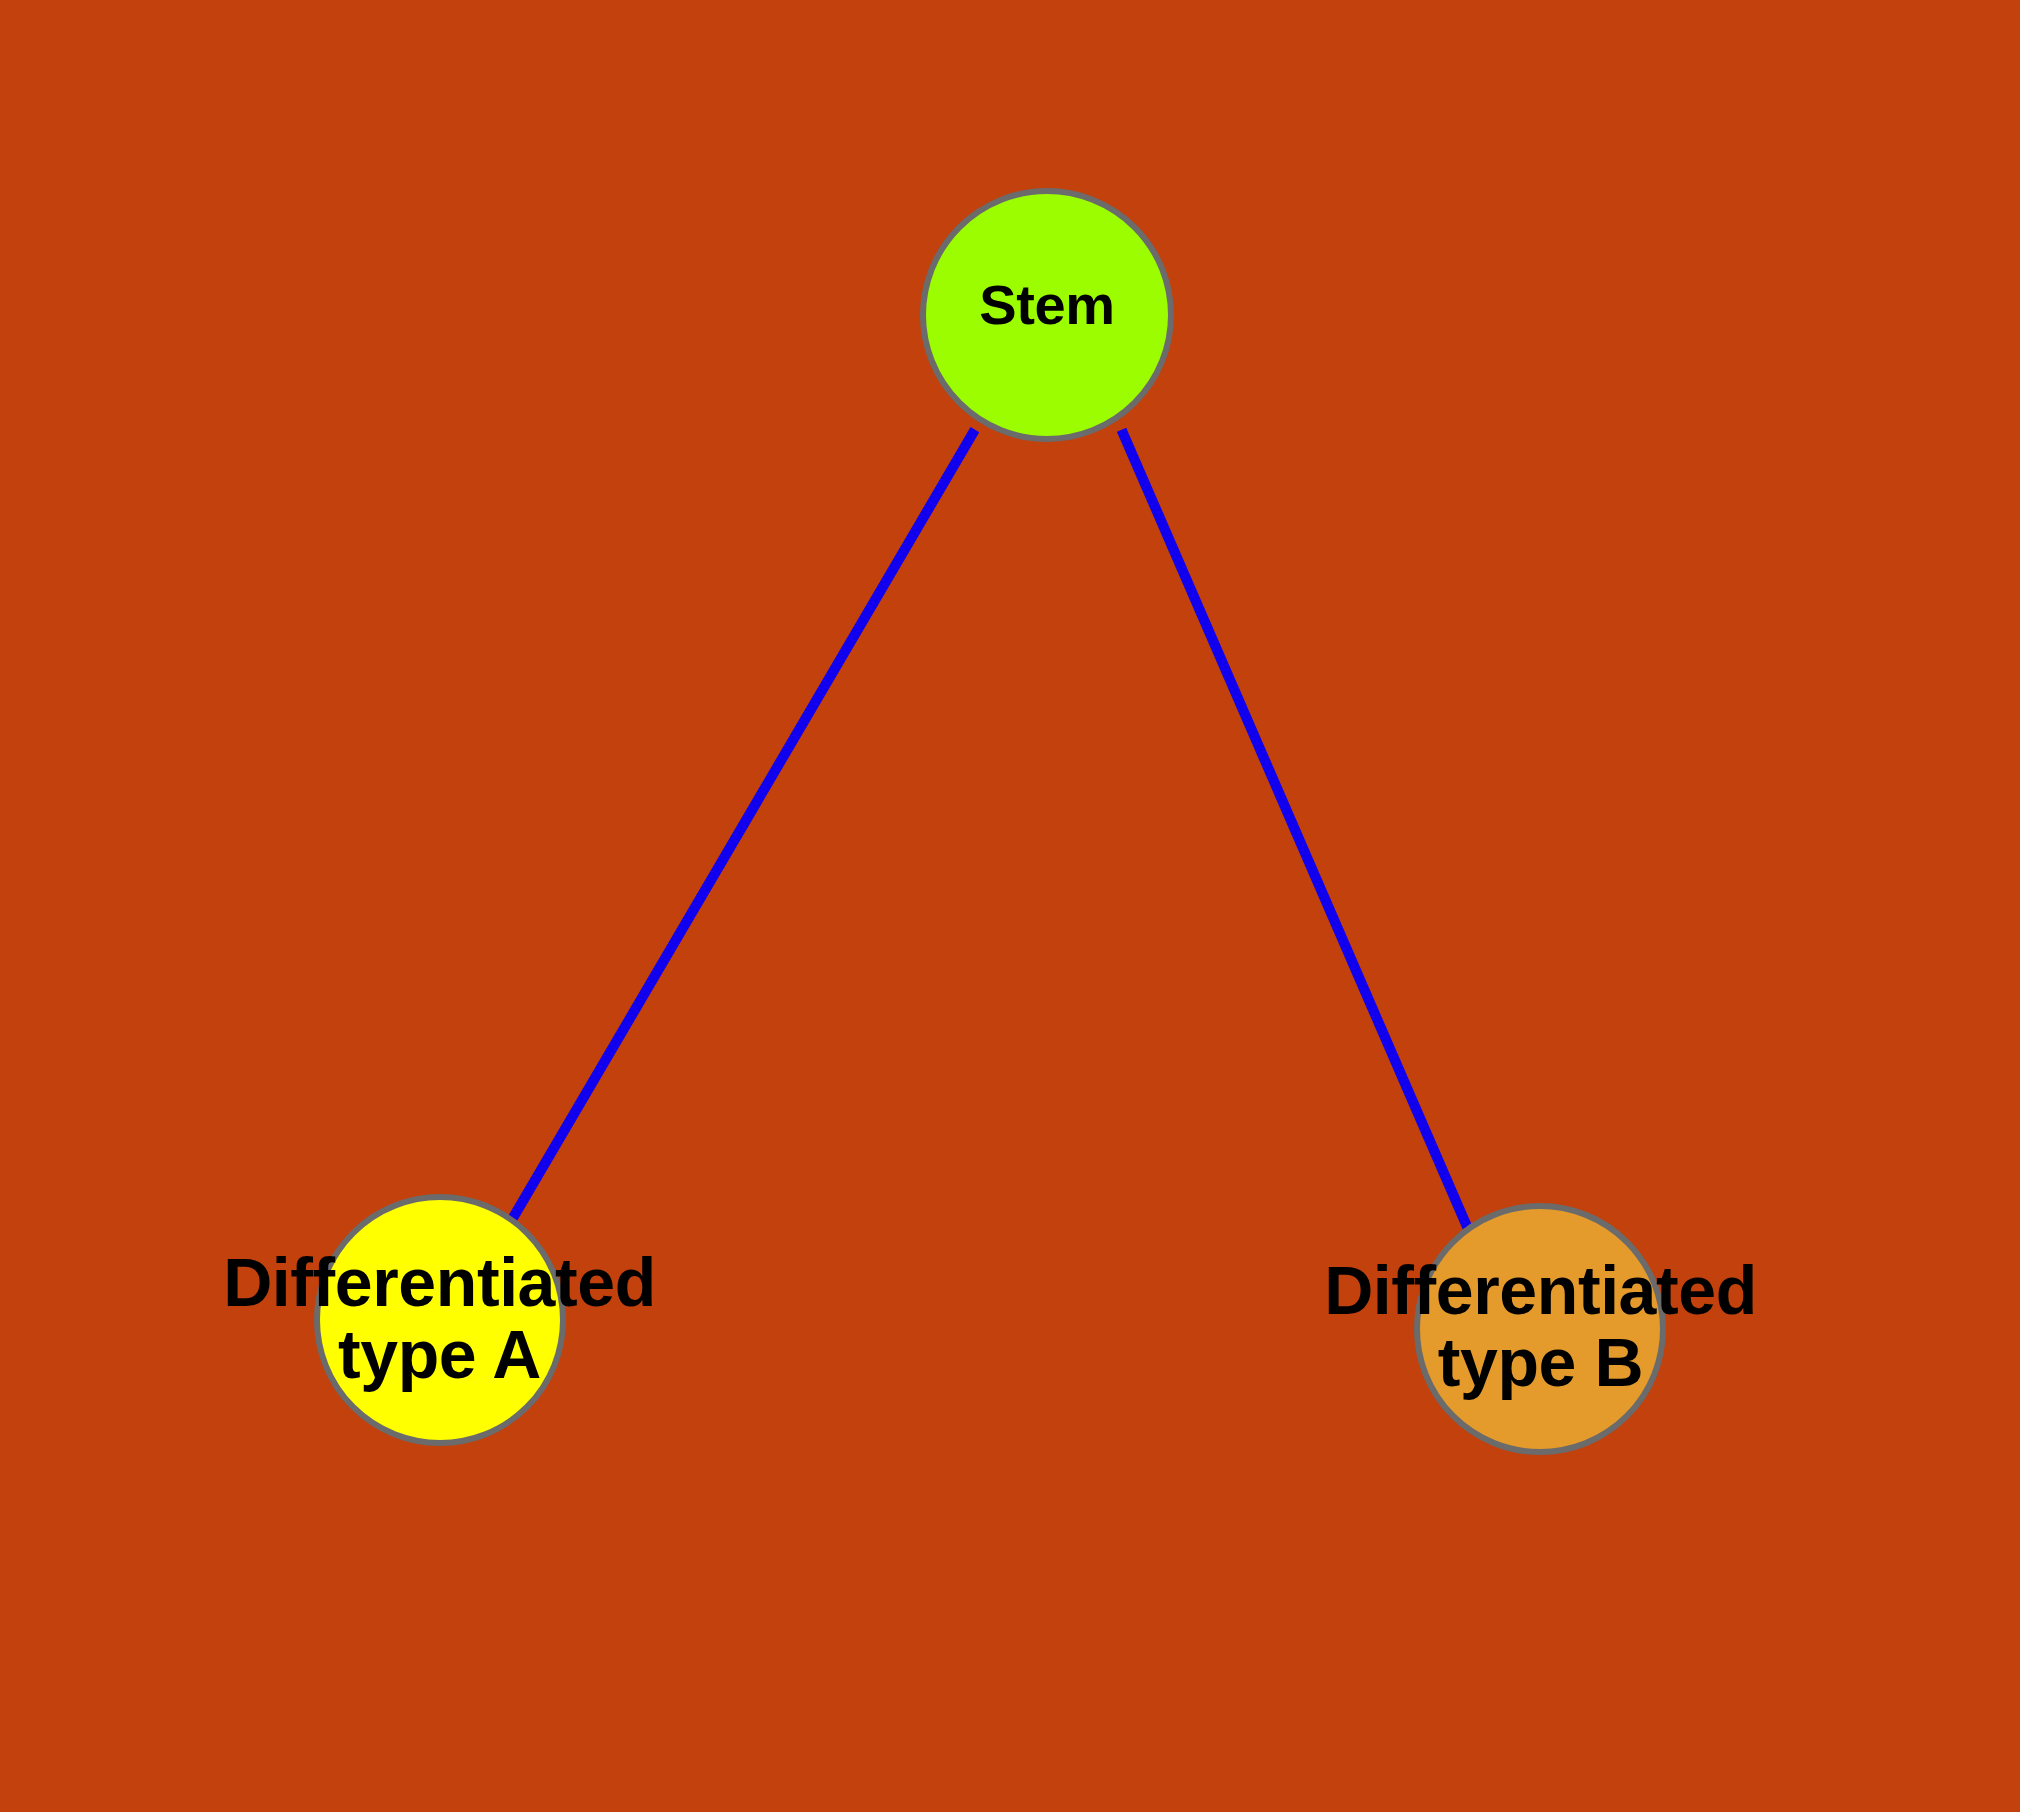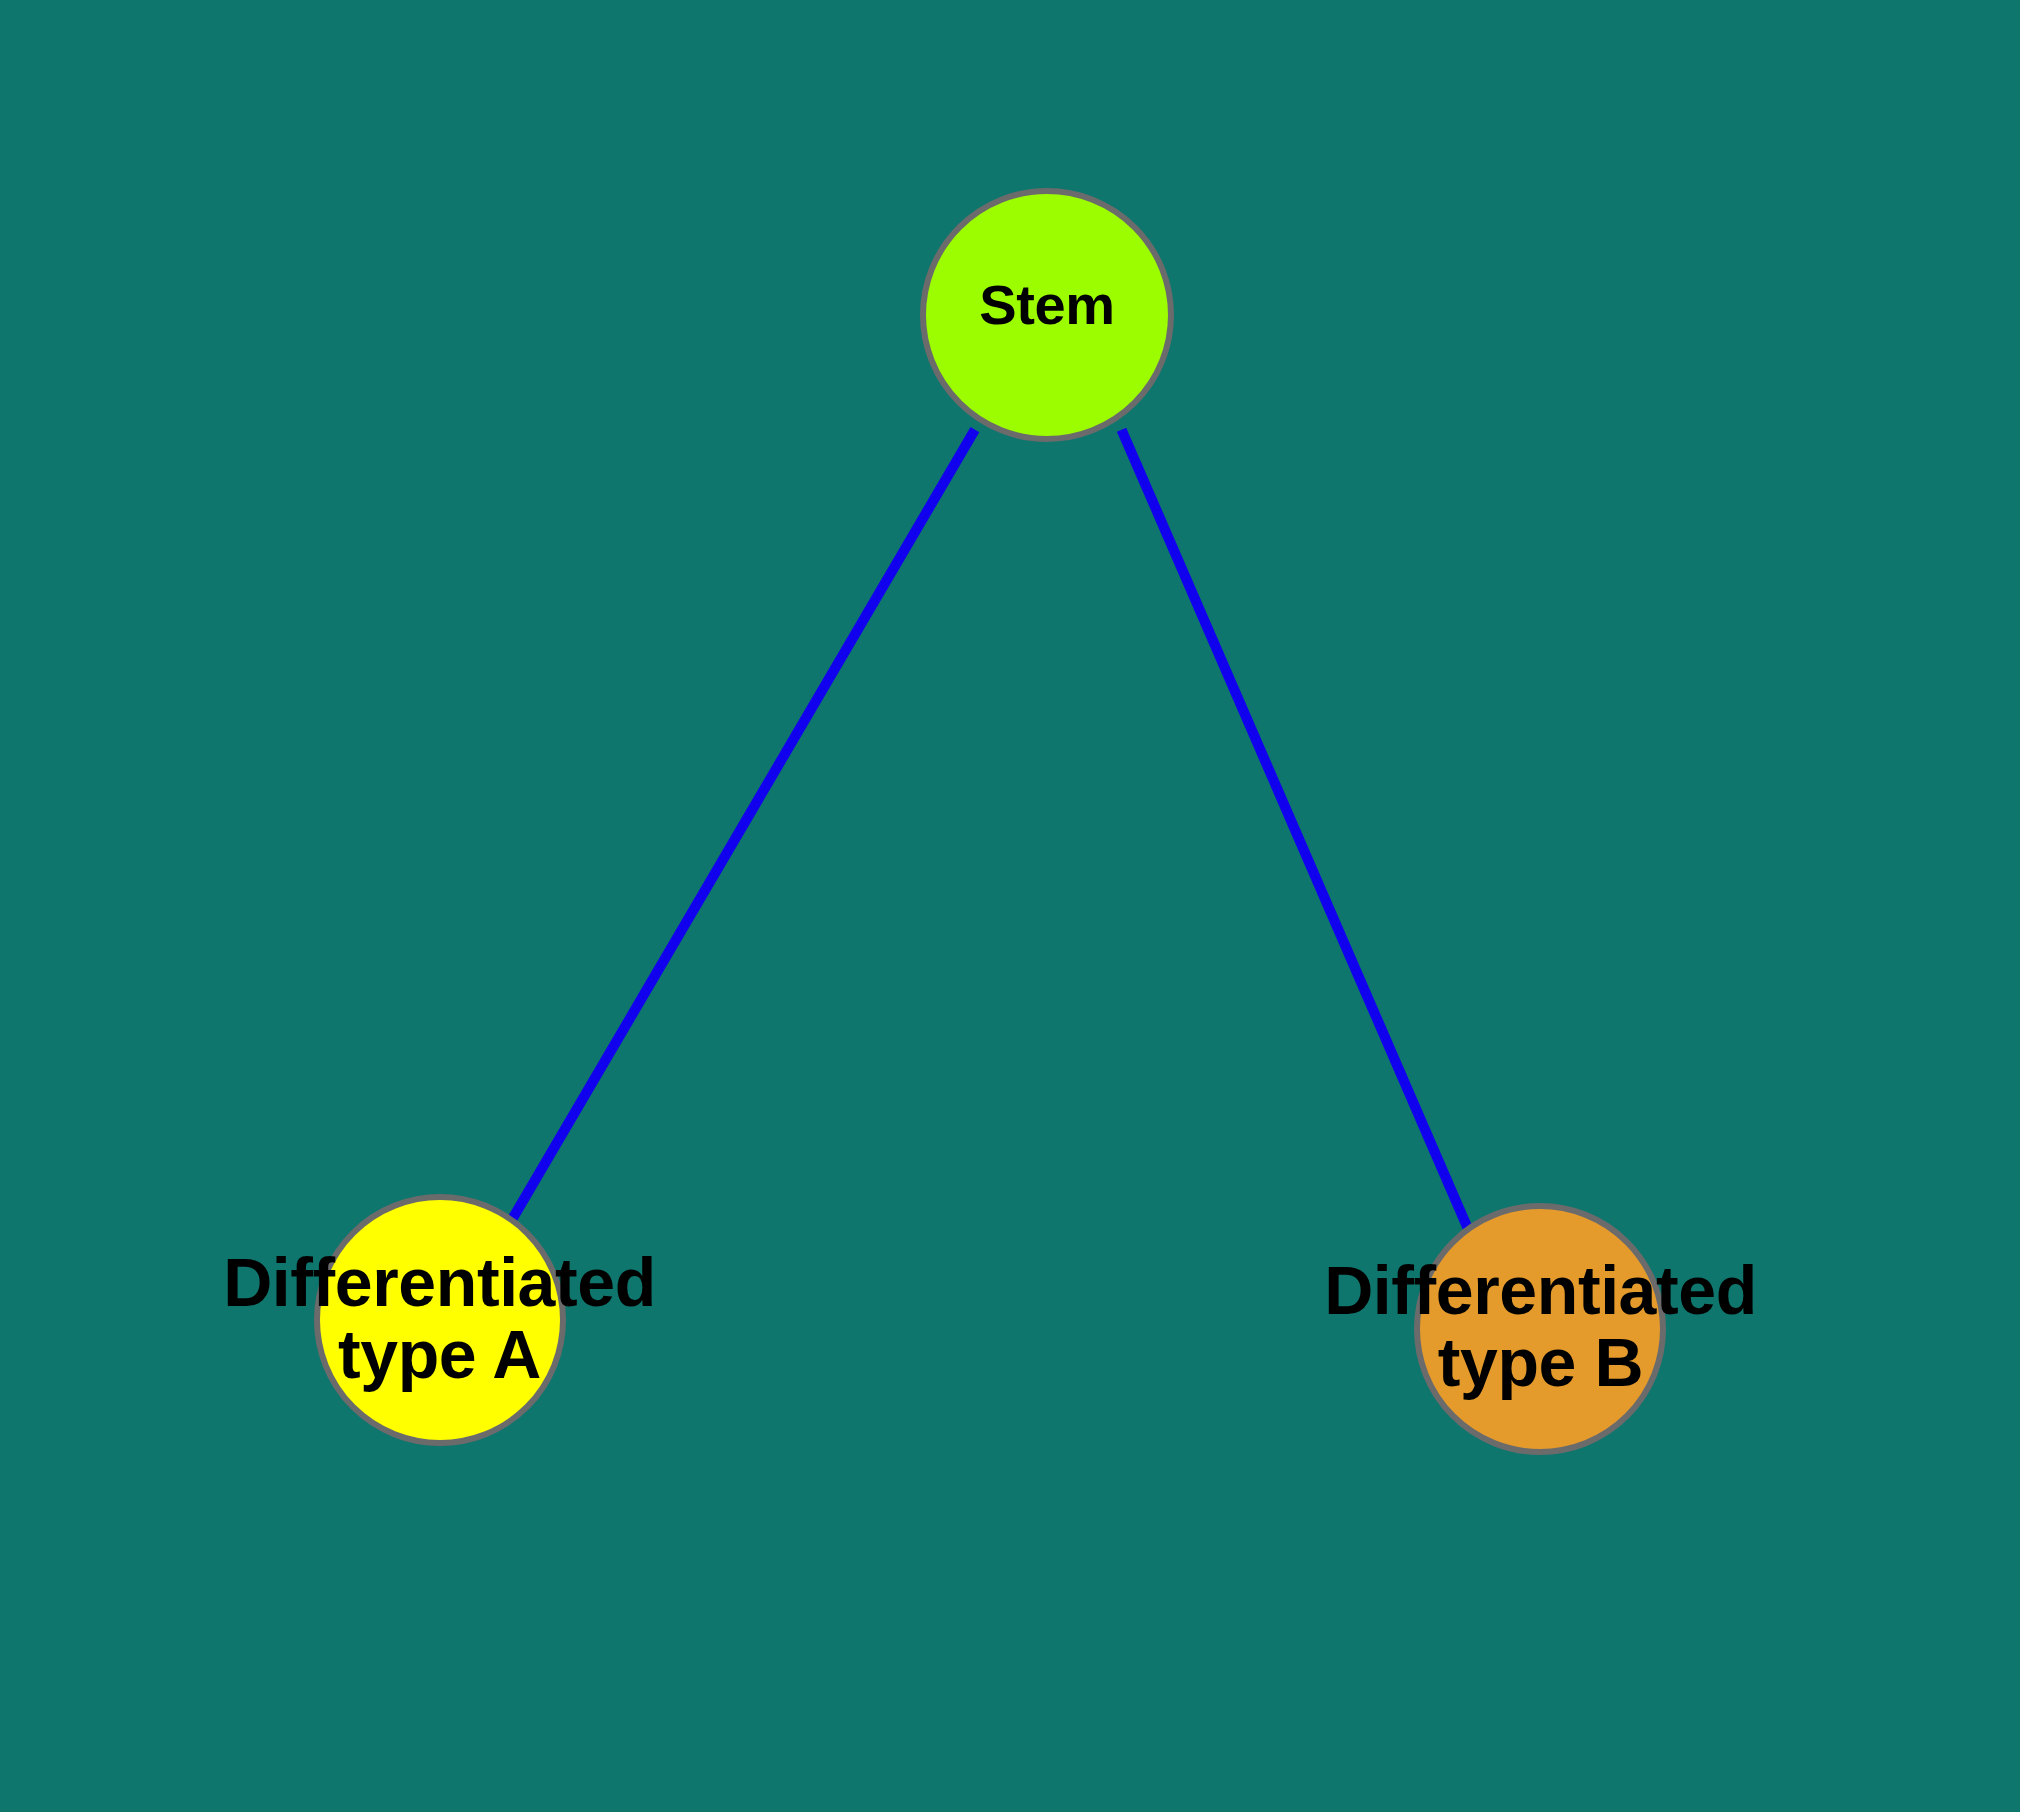--- a/index.html
+++ b/index.html
@@ -9,21 +9,21 @@
   body {
     width: 2021px;
     height: 1812px;
     overflow: hidden;
     font-family: "Liberation Sans", sans-serif;
   }
   #graph-canvas {
     position: relative;
     width: 2021px;
     height: 1812px;
-    background: #0f766e;
+    background: #c2410c;
   }
   #edge-layer {
     position: absolute;
     left: 0;
     top: 0;
     width: 2021px;
     height: 1812px;
   }
   .graph-node {
     position: absolute;

